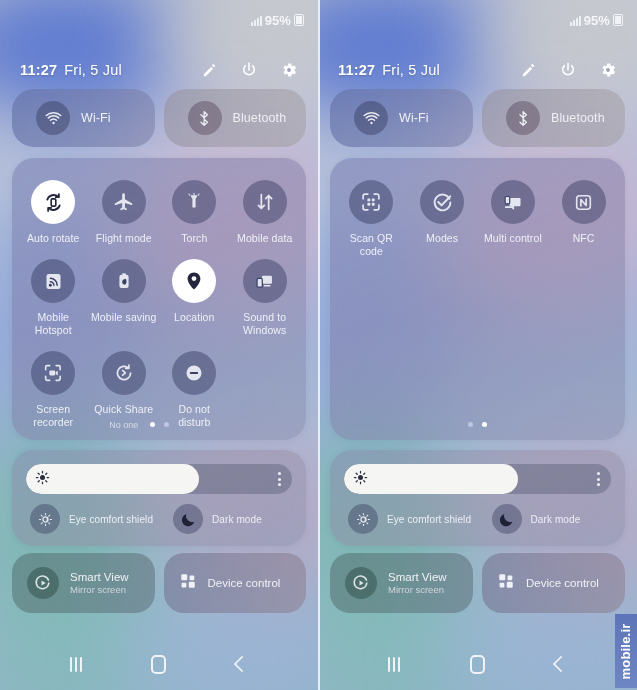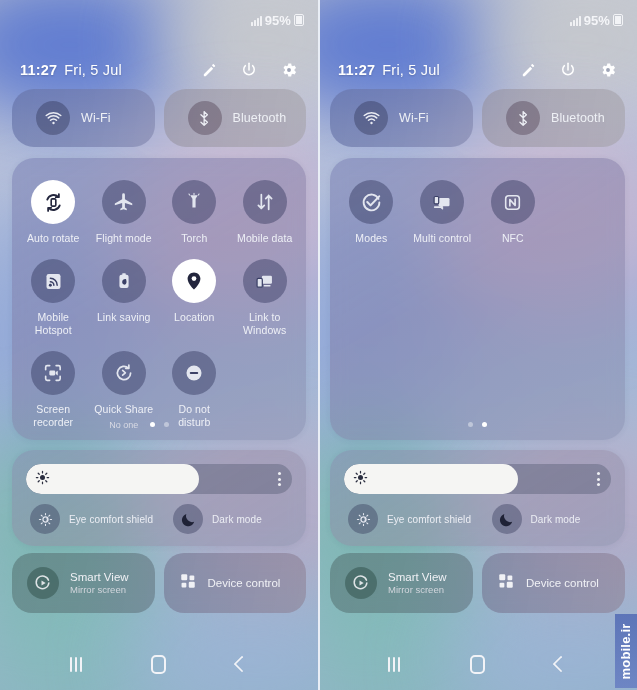--- a/index.html
+++ b/index.html
@@ -307,42 +307,42 @@
         </div>
 
         <div class="tile">
           <div class="circ">
             <svg width="20" height="20" viewBox="0 0 24 24">
                 <rect x="6.5" y="4.5" width="11" height="16" rx="2.4" fill="#e3e6ef"></rect>
                 <rect x="9.8" y="2.6" width="4.4" height="2.2" rx="1" fill="#e3e6ef"></rect>
                 <path d="M14.4 9.6c-2.6-.3-4.6 1.3-4.6 3.6 0 1.6 1 2.9 2.6 3.3 2.3-.4 3.4-2.5 2-6.9z" fill="#3b4066"></path>
               </svg>
           </div>
-          <div class="tl">Link saving</div>
+          <div class="tl">Mobile saving</div>
         </div>
 
         <div class="tile on">
           <div class="circ">
             <svg width="22" height="22" viewBox="0 0 24 24">
                 <path d="M12 2.6c-3.9 0-7 3.1-7 7 0 5.2 7 11.8 7 11.8s7-6.6 7-11.8c0-3.9-3.1-7-7-7z" fill="#23263d"></path>
                 <circle cx="12" cy="9.4" r="2.6" fill="#fff"></circle>
               </svg>
           </div>
           <div class="tl">Location</div>
         </div>
 
         <div class="tile">
           <div class="circ">
             <svg width="21" height="21" viewBox="0 0 24 24">
                 <rect x="9" y="5.5" width="11.5" height="9" rx="1.4" fill="#e3e6ef"></rect>
                 <rect x="3.5" y="8.5" width="6" height="10" rx="1.4" fill="#e3e6ef" stroke="#3b4066" stroke-width="1.4"></rect>
                 <rect x="11" y="16" width="8" height="1.6" rx=".8" fill="#e3e6ef"></rect>
               </svg>
           </div>
-          <div class="tl">Link to Windows</div>
+          <div class="tl">Sound to Windows</div>
         </div>
 
         <div class="tile">
           <div class="circ">
             <svg width="22" height="22" viewBox="0 0 24 24">
                 <path d="M4 8.4V5.6c0-.9.7-1.6 1.6-1.6h2.8M19.8 8.4V5.6c0-.9-.7-1.6-1.6-1.6h-2.8M4 15.6v2.8c0 .9.7 1.6 1.6 1.6h2.8M19.8 15.6v2.8c0 .9-.7 1.6-1.6 1.6h-2.8" stroke="#e3e6ef" stroke-width="1.8" fill="none" stroke-linecap="round"></path>
                 <rect x="8" y="9.4" width="6.4" height="5.2" rx="1.2" fill="#e3e6ef"></rect>
                 <path d="M15 11l2.2-1.5v5.2L15 13.2V11z" fill="#e3e6ef"></path>
               </svg>
           </div>
@@ -534,20 +534,32 @@
             </svg>
         </div>
         <span class="bt-label">Bluetooth</span>
       </div>
     </div>
 
     <div class="card gridcard">
       <div class="grid">
         <div class="tile">
           <div class="circ">
+            <svg width="22" height="22" viewBox="0 0 24 24">
+                <path d="M3.4 8.6V5.4c0-1.1.9-2 2-2h3.2M20.6 8.6V5.4c0-1.1-.9-2-2-2h-3.2M3.4 15.4v3.2c0 1.1.9 2 2 2h3.2M20.6 15.4v3.2c0 1.1-.9 2-2 2h-3.2" stroke="#e3e6ef" stroke-width="1.8" fill="none" stroke-linecap="round"></path>
+                <rect x="8.1" y="8.1" width="3.1" height="3.1" rx=".6" fill="#e3e6ef"></rect>
+                <rect x="12.9" y="8.1" width="3.1" height="3.1" rx=".6" fill="#e3e6ef"></rect>
+                <rect x="8.1" y="12.9" width="3.1" height="3.1" rx=".6" fill="#e3e6ef"></rect>
+                <rect x="12.9" y="12.9" width="3.1" height="3.1" rx=".6" fill="#e3e6ef"></rect>
+              </svg>
+          </div>
+          <div class="tl">Scan QR code</div>
+        </div>
+        <div class="tile">
+          <div class="circ">
             <svg width="23" height="23" viewBox="0 0 24 24">
                 <path d="M19.3 8.2A8.2 8.2 0 1 0 20.2 12" stroke="#e3e6ef" stroke-width="2" fill="none" stroke-linecap="round"></path>
                 <path d="M7.6 11.6l3.4 3.4L20 5.6" stroke="#e3e6ef" stroke-width="2.2" fill="none" stroke-linecap="round" stroke-linejoin="round"></path>
               </svg>
           </div>
           <div class="tl">Modes</div>
         </div>
         <div class="tile">
           <div class="circ">
             <svg width="22" height="22" viewBox="0 0 24 24">

